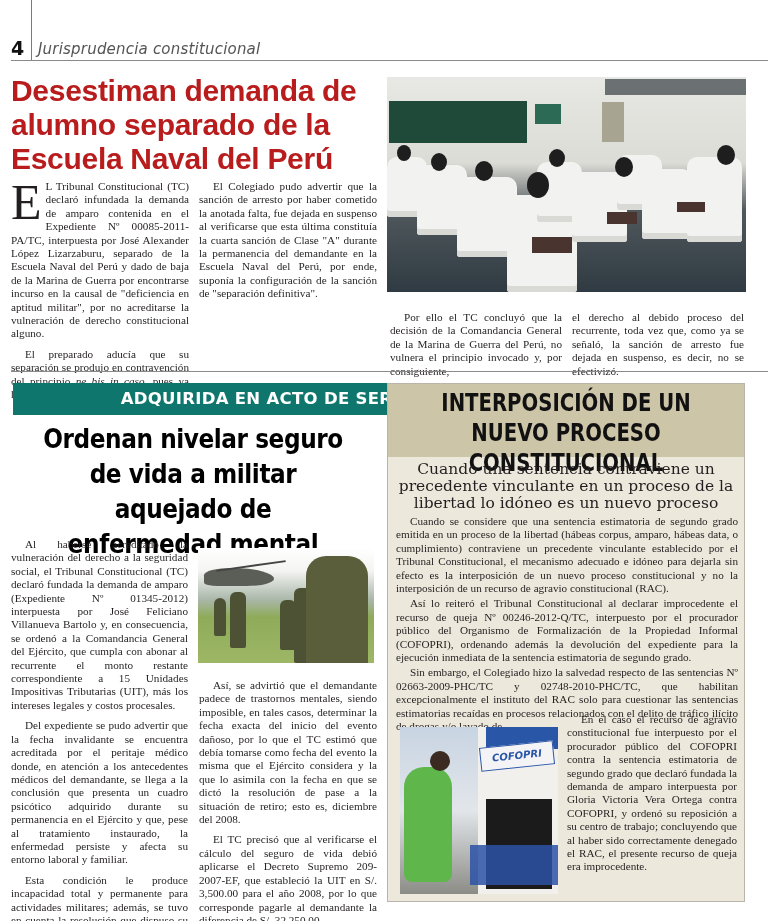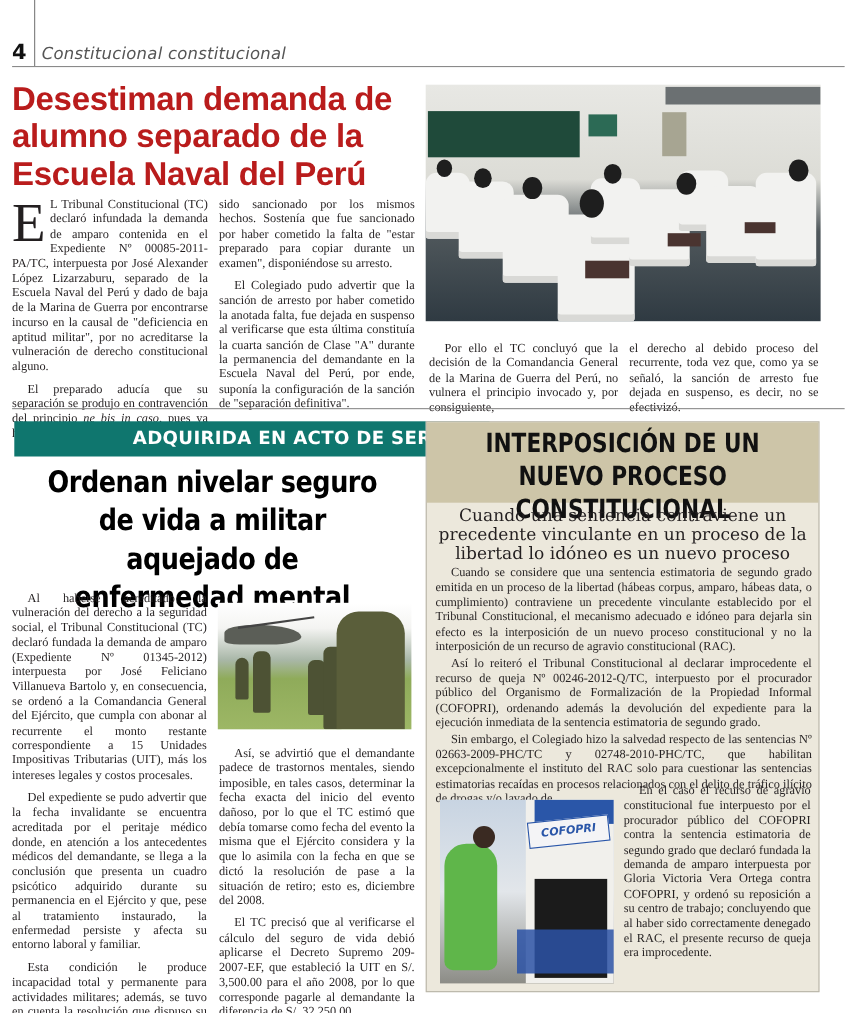--- a/index.html
+++ b/index.html
@@ -68,32 +68,31 @@
   .photo3 .gate { position: absolute; left: 86px; top: 72px; width: 66px; height: 90px; background: #1b1b1b; }
   .photo3 .blue { position: absolute; left: 70px; top: 118px; width: 88px; height: 40px; background: #2b52a6; opacity: 0.85; }
   .photo3 .woman { position: absolute; left: 4px; top: 40px; width: 48px; height: 115px; background: #5fb64a; border-radius: 20px 20px 8px 8px; }
   .photo3 .head { position: absolute; left: 30px; top: 24px; width: 20px; height: 20px; background: #3a2a22; border-radius: 50%; }
 </style>
 </head>
 <body>
 
 <div class="abs vline"></div>
 <div class="abs page-num">4</div>
-<div class="abs section-name">Constitucional constitucional</div>
+<div class="abs section-name">Jurisprudencia constitucional</div>
 <div class="abs header-rule"></div>
 
 <h1 class="abs headline1" style="margin:0">Desestiman demanda de alumno separado de la Escuela Naval del Perú</h1>
 
 <div class="abs col-a body-text">
   <p class="noindent"><span class="dropcap">E</span><span>L Tribunal Constitucional (TC) declaró infundada la demanda de amparo contenida en el Expediente Nº 00085-2011-PA/TC, interpuesta por José Alexander López Lizarzaburu, separado de la Escuela Naval del Perú y dado de baja de la Marina de Guerra por encontrarse incurso en la causal de "deficiencia en aptitud militar", por no acreditarse la vulneración de derecho constitucional alguno.</span></p>
   <p><span>El preparado aducía que su separación se produjo en contravención del principio</span> <i>ne bis in caso</i><span>, pues ya había</span></p>
 </div>
 
 <div class="abs col-b body-text">
-  <p class="noindent">sido sancionado por los mismos hechos. Sostenía que fue sancionado por haber cometido la falta de "estar preparado para copiar durante un examen", disponiéndose su arresto.</p>
   <p>El Colegiado pudo advertir que la sanción de arresto por haber cometido la anotada falta, fue dejada en suspenso al verificarse que esta última constituía la cuarta sanción de Clase "A" durante la permanencia del demandante en la Escuela Naval del Perú, por ende, suponía la configuración de la sanción de "separación definitiva".</p>
 </div>
 
 <div class="abs photo1" title="Cadetes navales en aula de clases">
   <div class="board"></div>
   <div class="board2"></div>
   <div class="windows"></div>
   <div class="door"></div>
   <div class="s" style="left:0;top:80px;width:40px;height:60px"></div>
   <div class="s" style="left:30px;top:88px;width:50px;height:70px"></div>

